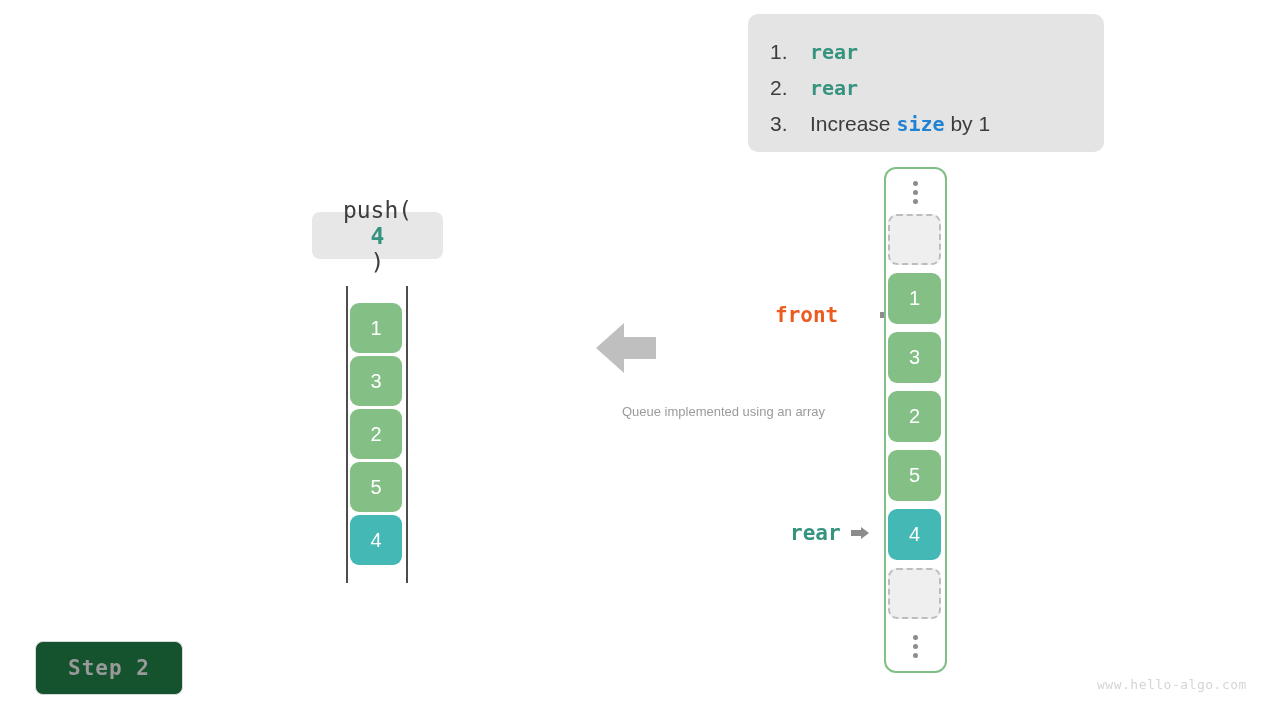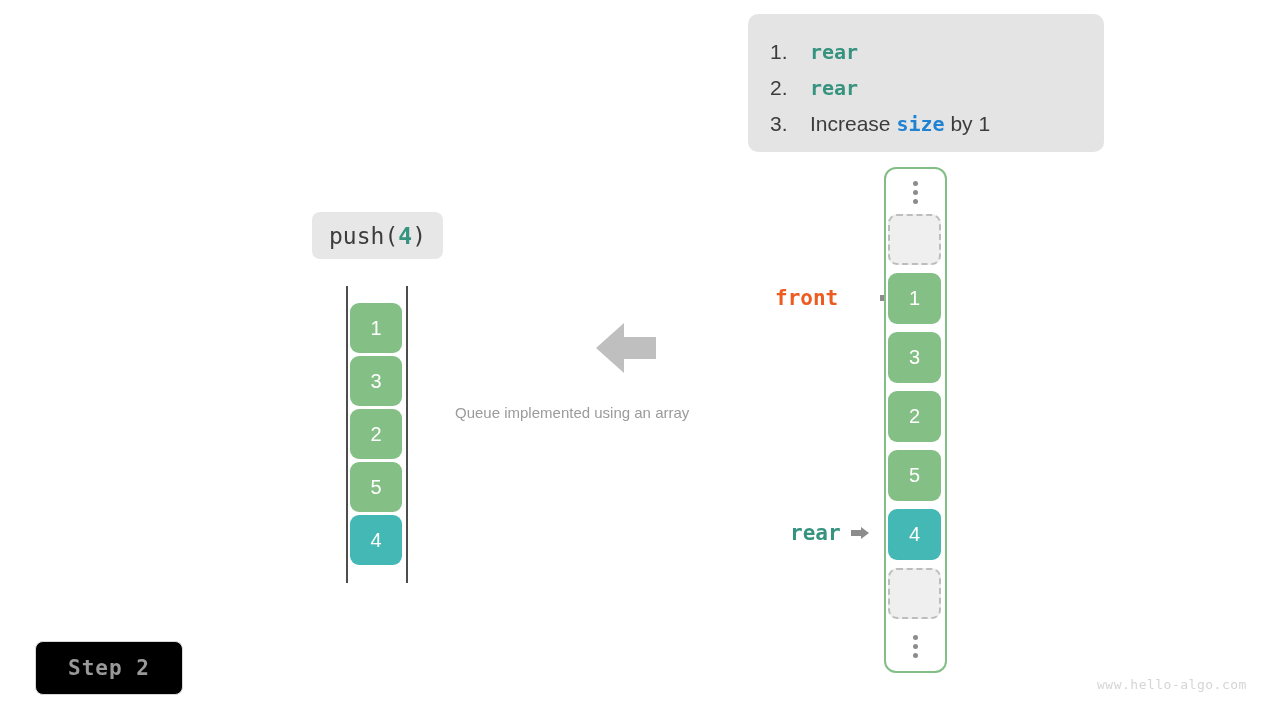--- a/index.html
+++ b/index.html
@@ -69,20 +69,21 @@
     height: 47px;
     background: #e7e7e7;
     border-radius: 8px;
     display: flex;
     align-items: center;
     justify-content: center;
     font-family: "DejaVu Sans Mono", monospace;
     font-size: 23px;
     color: #3c3c3c;
     letter-spacing: 0px;
+    flex-direction: column;
   }
   #push-label .arg {
     color: #35937f;
     font-weight: bold;
   }
 
   
   #left-array {
     position: absolute;
     left: 346px;
@@ -126,42 +127,42 @@
     left: 596px;
     top: 322px;
     width: 60px;
     height: 52px;
   }
   #caption {
     position: absolute;
     left: 455px;
     top: 404px;
     width: 370px;
-    text-align: left;
-    font-size: 15px;
+    text-align: right;
+    font-size: 13px;
     color: #9b9b9b;
   }
 
   
   .pointer {
     position: absolute;
     display: flex;
     align-items: center;
     font-family: "DejaVu Sans Mono", monospace;
     font-weight: bold;
     font-size: 21px;
   }
   .pointer .ptr-arrow {
     margin-left: 10px;
     display: inline-block;
     line-height: 0;
   }
   #front-pointer {
     left: 775px;
-    top: 286px;
+    top: 303px;
     color: #ec5c21;
     gap: 32px;
   }
   #rear-pointer {
     left: 790px;
     top: 521px;
     color: #35937f;
   }
 
   
@@ -248,21 +249,21 @@
 
   
   #step-badge {
     position: absolute;
     left: 35px;
     top: 641px;
     width: 146px;
     height: 52px;
     border: 1px solid #d8d8d8;
     border-radius: 8px;
-    background: #000000;
+    background: #14532d;
     display: flex;
     align-items: center;
     justify-content: center;
     font-family: "DejaVu Sans Mono", monospace;
     font-weight: bold;
     font-size: 21px;
     color: #999999;
     letter-spacing: 1px;
   }
 

